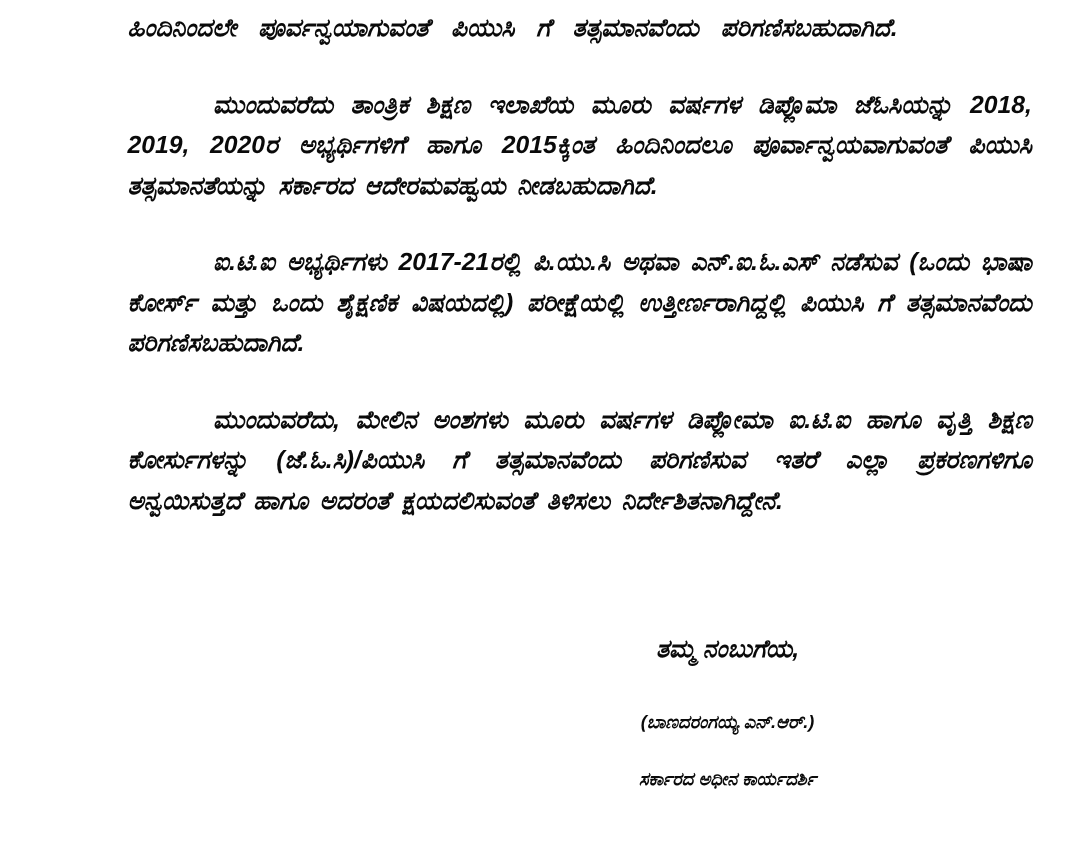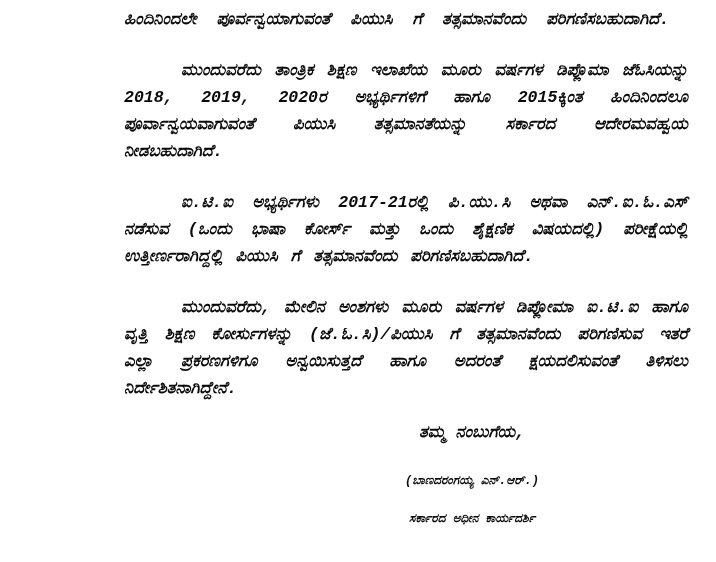--- a/index.html
+++ b/index.html
@@ -6,25 +6,24 @@
     margin: 0;
     padding: 0;
     background: #ffffff;
   }
   .page {
     position: relative;
     width: 716px;
     height: 562px;
     background: #ffffff;
     overflow: hidden;
-    font-family: Liberation Mono, monospace;
+    font-family: Liberation Sans, sans-serif;
     color: #0a0a0a;
     box-sizing: border-box;
     padding-top: 6px;
-    padding-left: 39px;
   }
   .body-text {
     margin-left: 85px;
     margin-right: 28px;
   }
   .para {
     font-size: 16.5px;
     line-height: 27px;
     font-weight: bold;
     font-style: italic;
@@ -33,21 +32,21 @@
     word-spacing: 3px;
     text-indent: 57px;
     margin: 0 0 24px 0;
   }
   .para.no-indent {
     text-indent: 0;
     word-spacing: 10px;
   }
   .signature {
     position: absolute;
-    left: 287px;
+    left: 300px;
     top: 420px;
     width: 370px;
     text-align: center;
     font-weight: bold;
     font-style: italic;
   }
   .signoff {
     font-size: 16.5px;
     line-height: 26px;
     margin: 0 0 22px 0;

